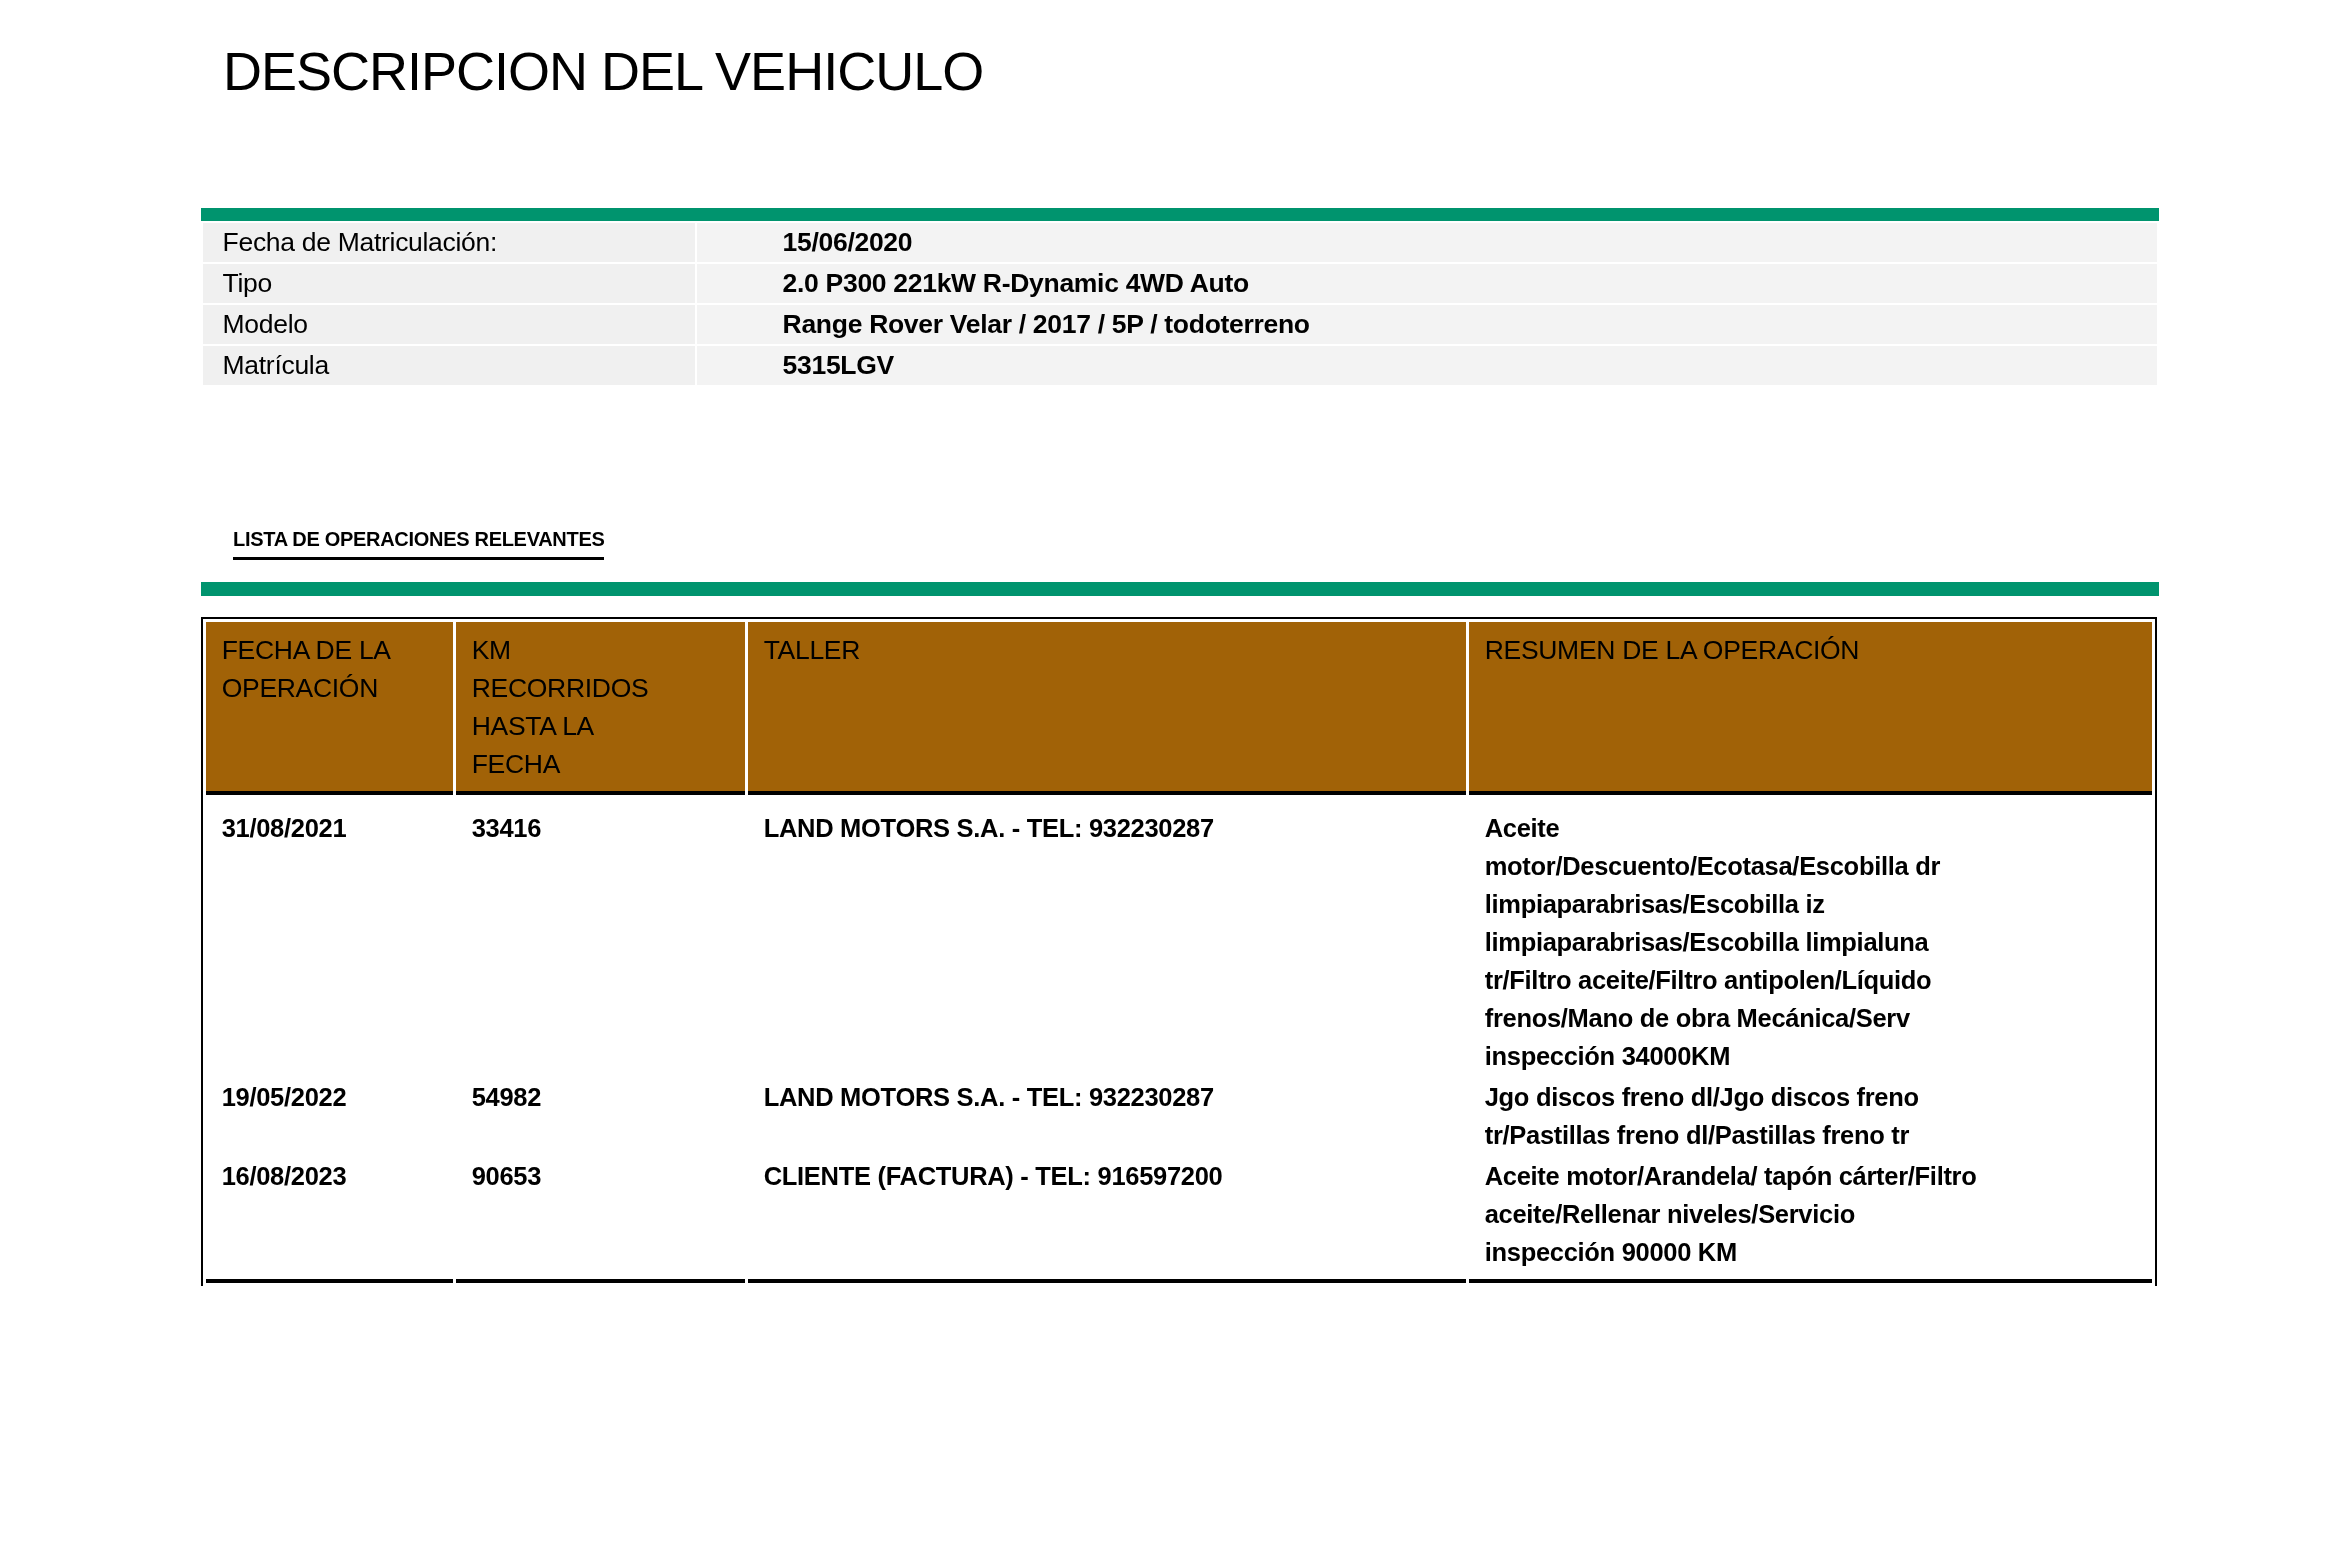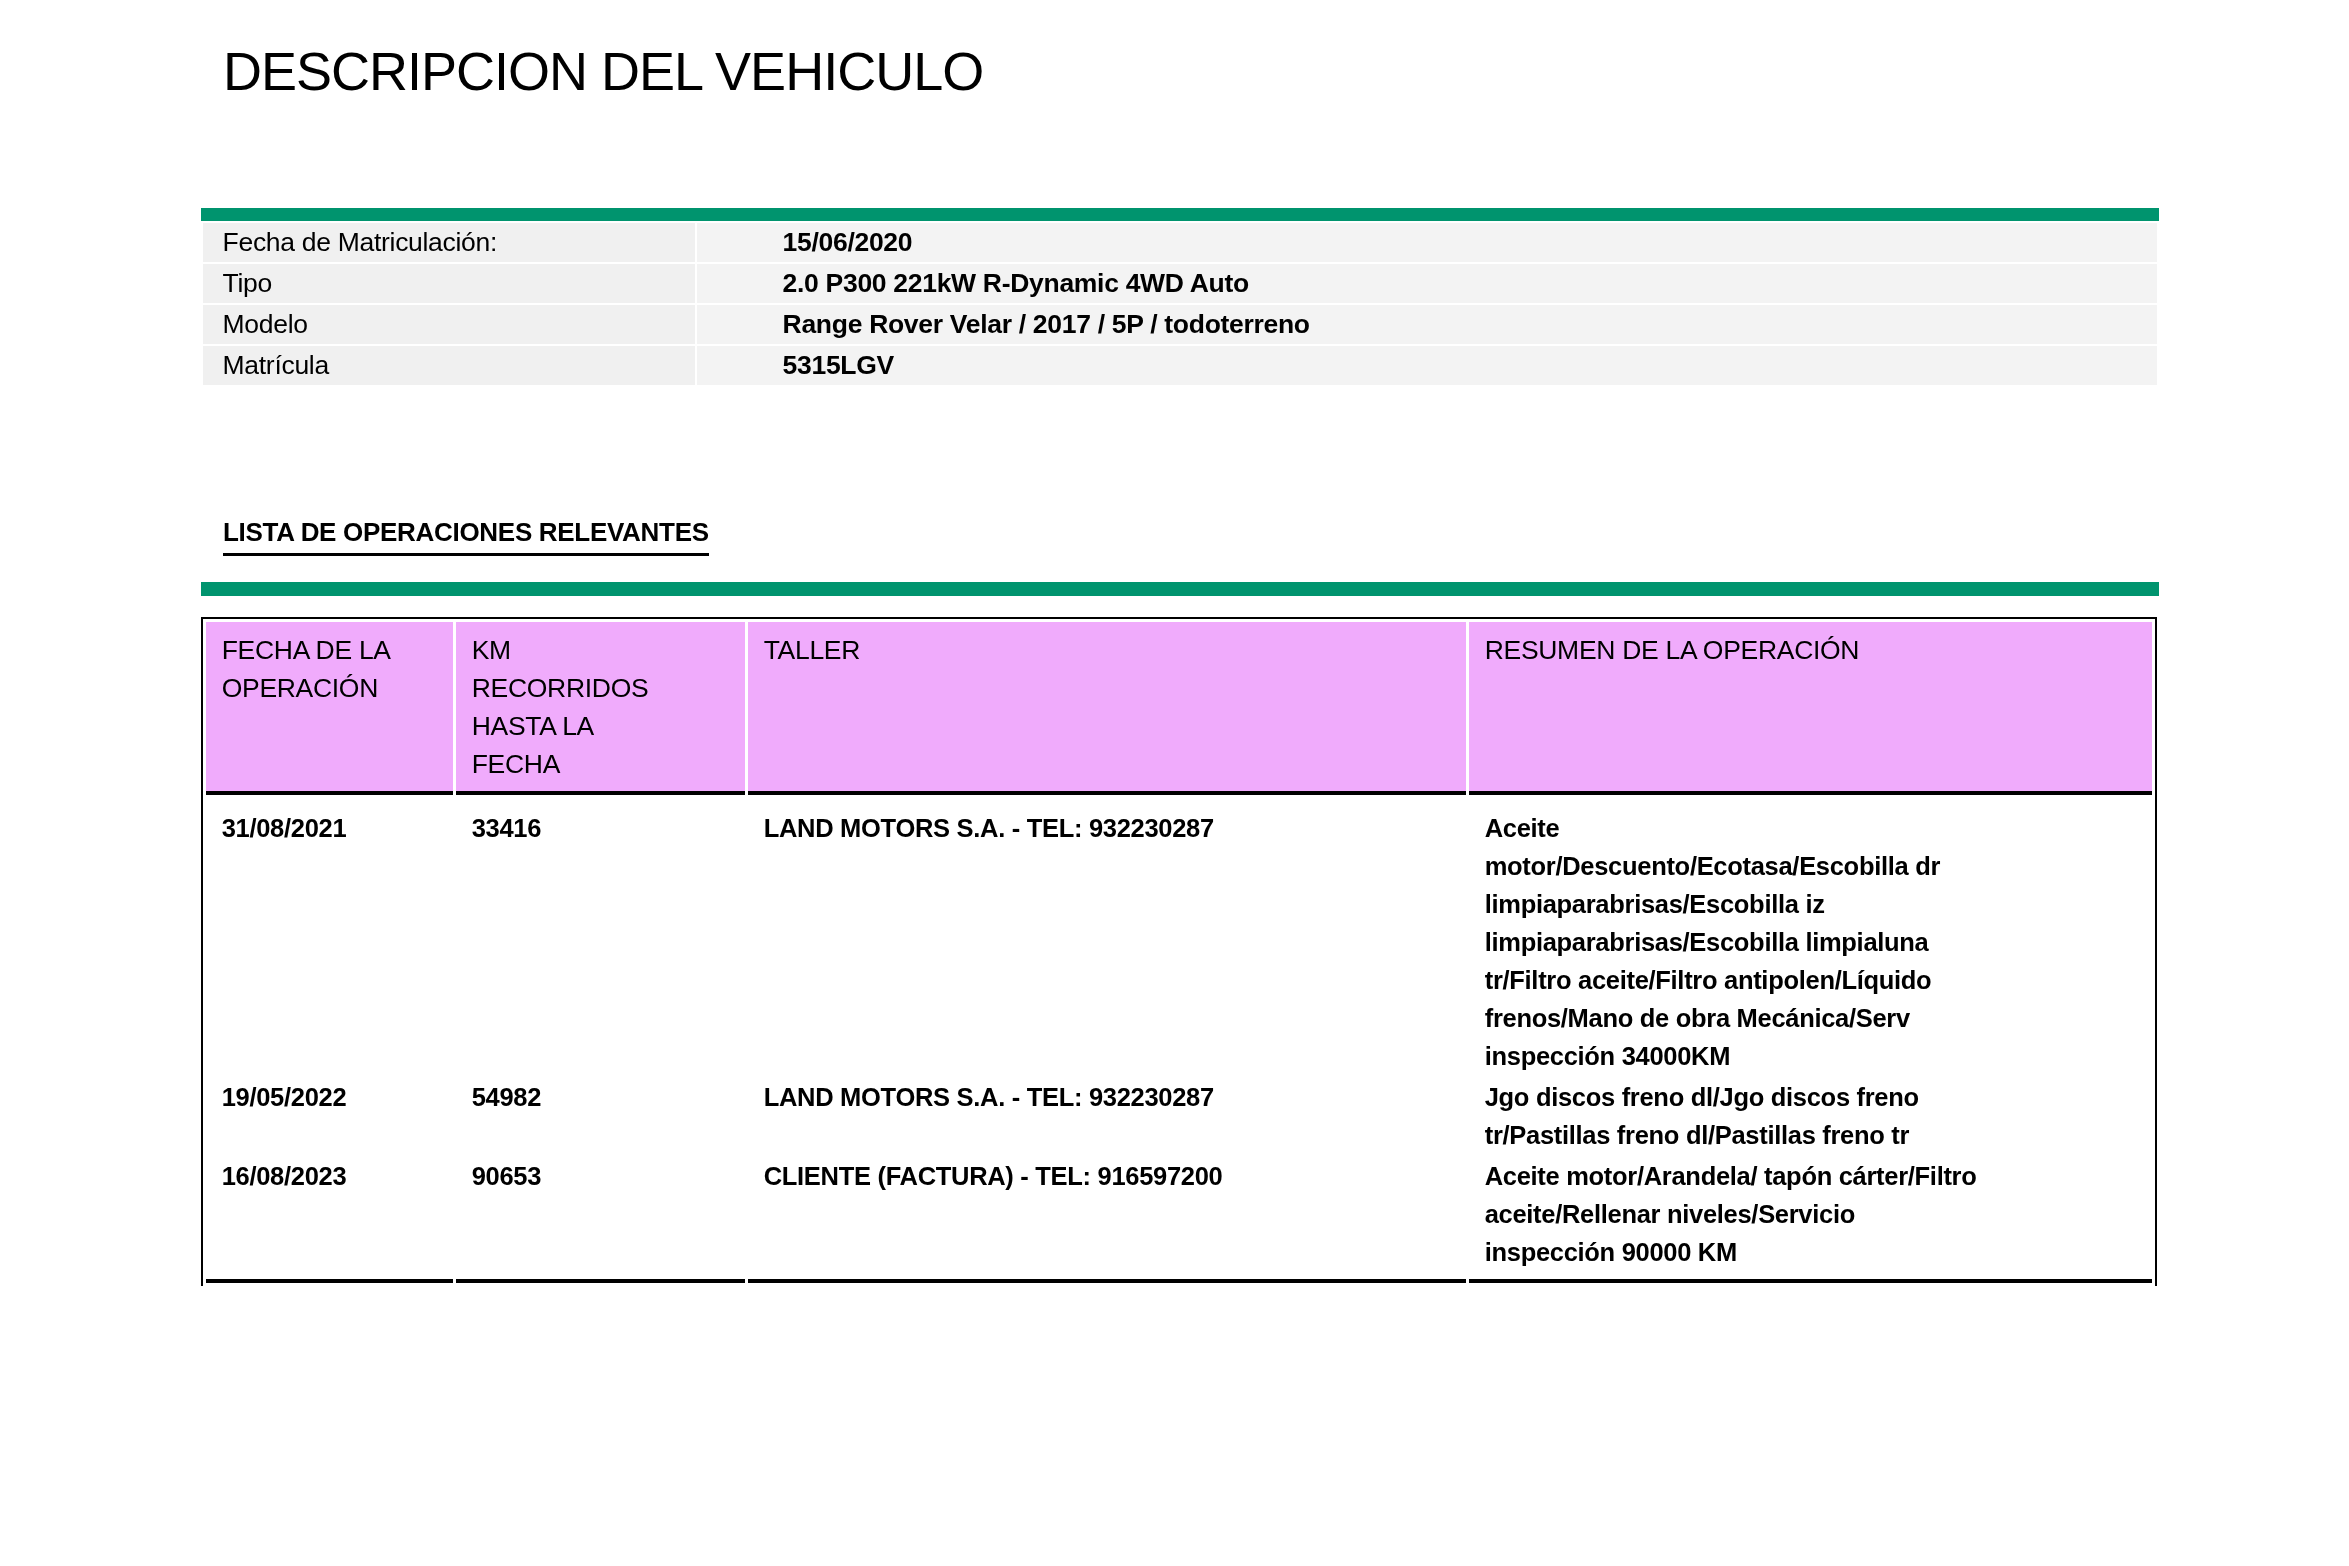--- a/index.html
+++ b/index.html
@@ -25,33 +25,33 @@
 
   
   .info-box{position:absolute;left:201px;top:221px;width:1958px;height:255px;background:#fff;}
   .info-table{border-collapse:separate;border-spacing:2px;width:100%;table-layout:fixed;}
   .info-table td{height:39px;font-size:26.5px;line-height:39px;vertical-align:middle;padding:0;}
   .info-label{width:472px;background:#f0f0f0;padding-left:19.6px !important;font-weight:400;}
   .info-value{background:#f3f3f3;padding-left:86px !important;font-weight:700;}
 
   
   .section-heading{
-    position:absolute;left:223px;top:518px;margin:0;
-    font-size:26px;font-weight:700;line-height:1.1;white-space:nowrap;
+    position:absolute;left:223px;top:518px;margin:10px;
+    font-size:20px;font-weight:700;line-height:1.1;white-space:nowrap;
   }
   .section-heading span{display:inline-block;border-bottom:3.9px solid #000;padding-bottom:6.9px;}
 
   
   .ops-wrapper{
     position:absolute;left:201px;top:617px;width:1952px;
     border:2.9px solid #000;border-bottom:none;background:#fff;
   }
   .ops-table{width:100%;border-collapse:separate;border-spacing:3.9px;table-layout:fixed;}
   .ops-table th{
-    background:#f0abfc;font-weight:400;font-size:26.5px;line-height:38px;
+    background:#a16207;font-weight:400;font-size:26.5px;line-height:38px;
     text-align:left;vertical-align:top;
     padding:8.8px 13.7px 7.8px 15.7px;
     border-bottom:4.9px solid #000;
     white-space:pre-line;
   }
   .ops-table td{
     background:#fff;font-weight:700;font-size:25.5px;line-height:38px;
     vertical-align:top;text-align:left;
     padding:0 13.7px 0 15.7px;
     white-space:pre-line;

